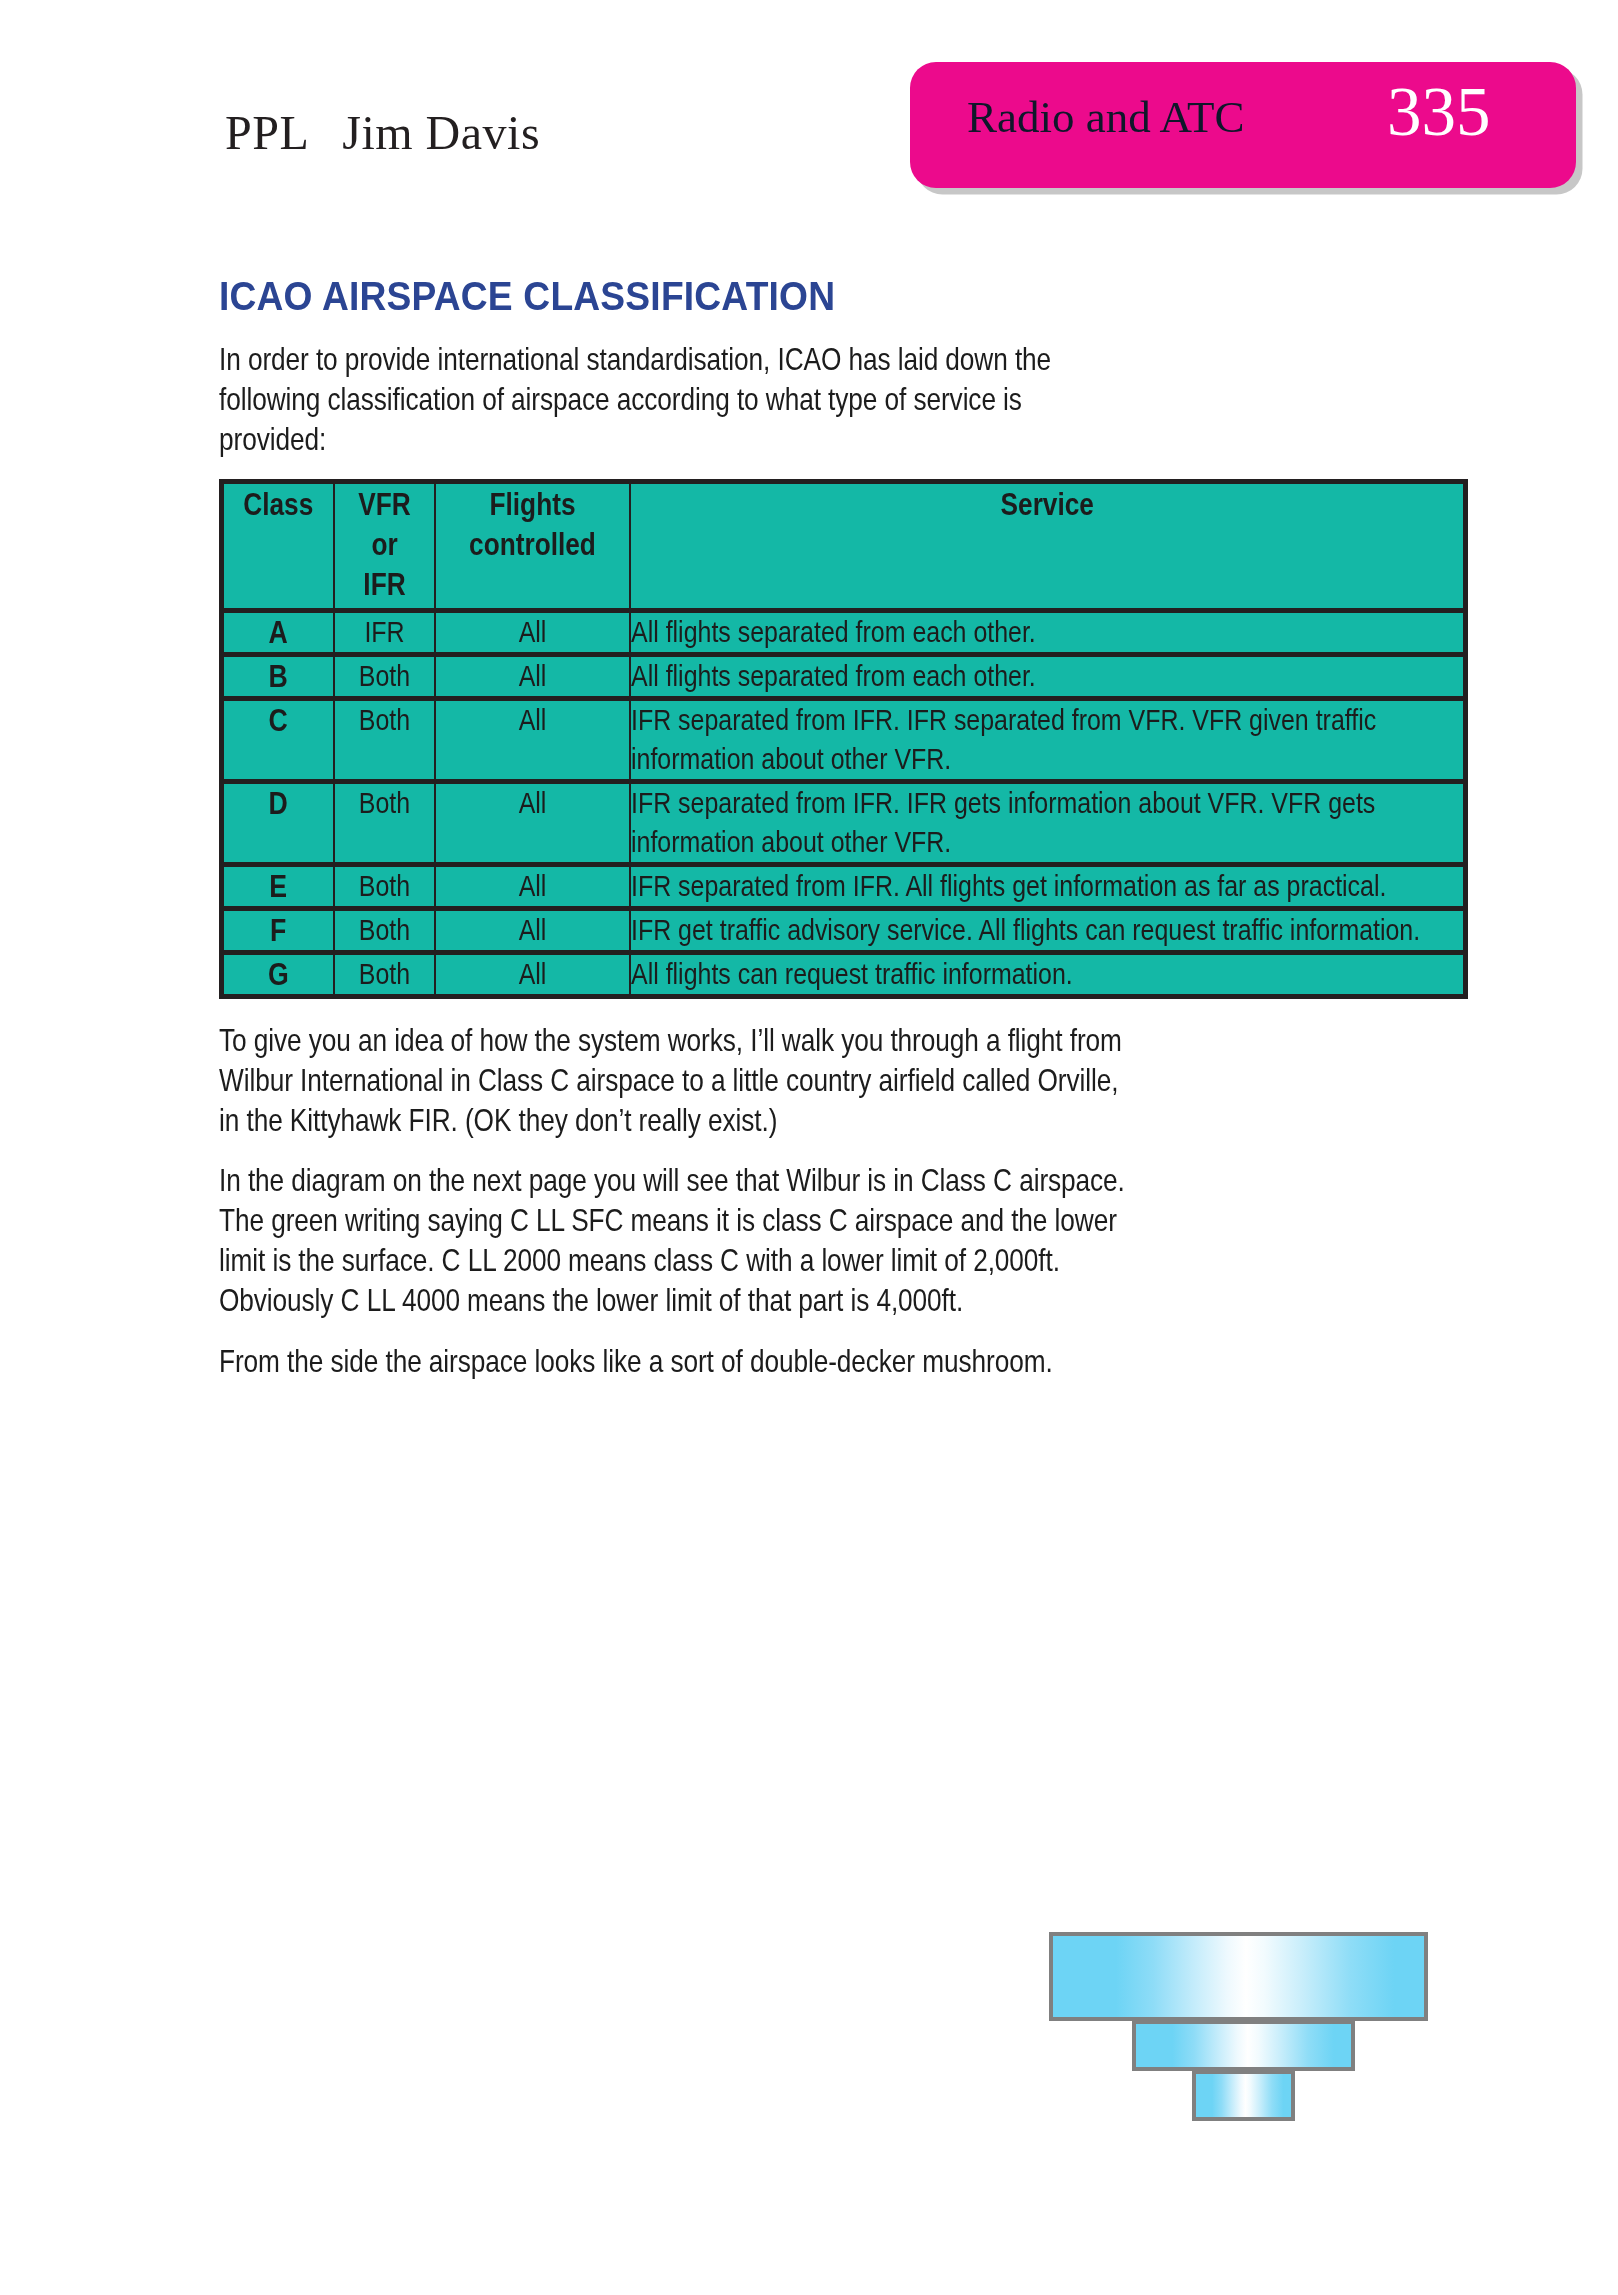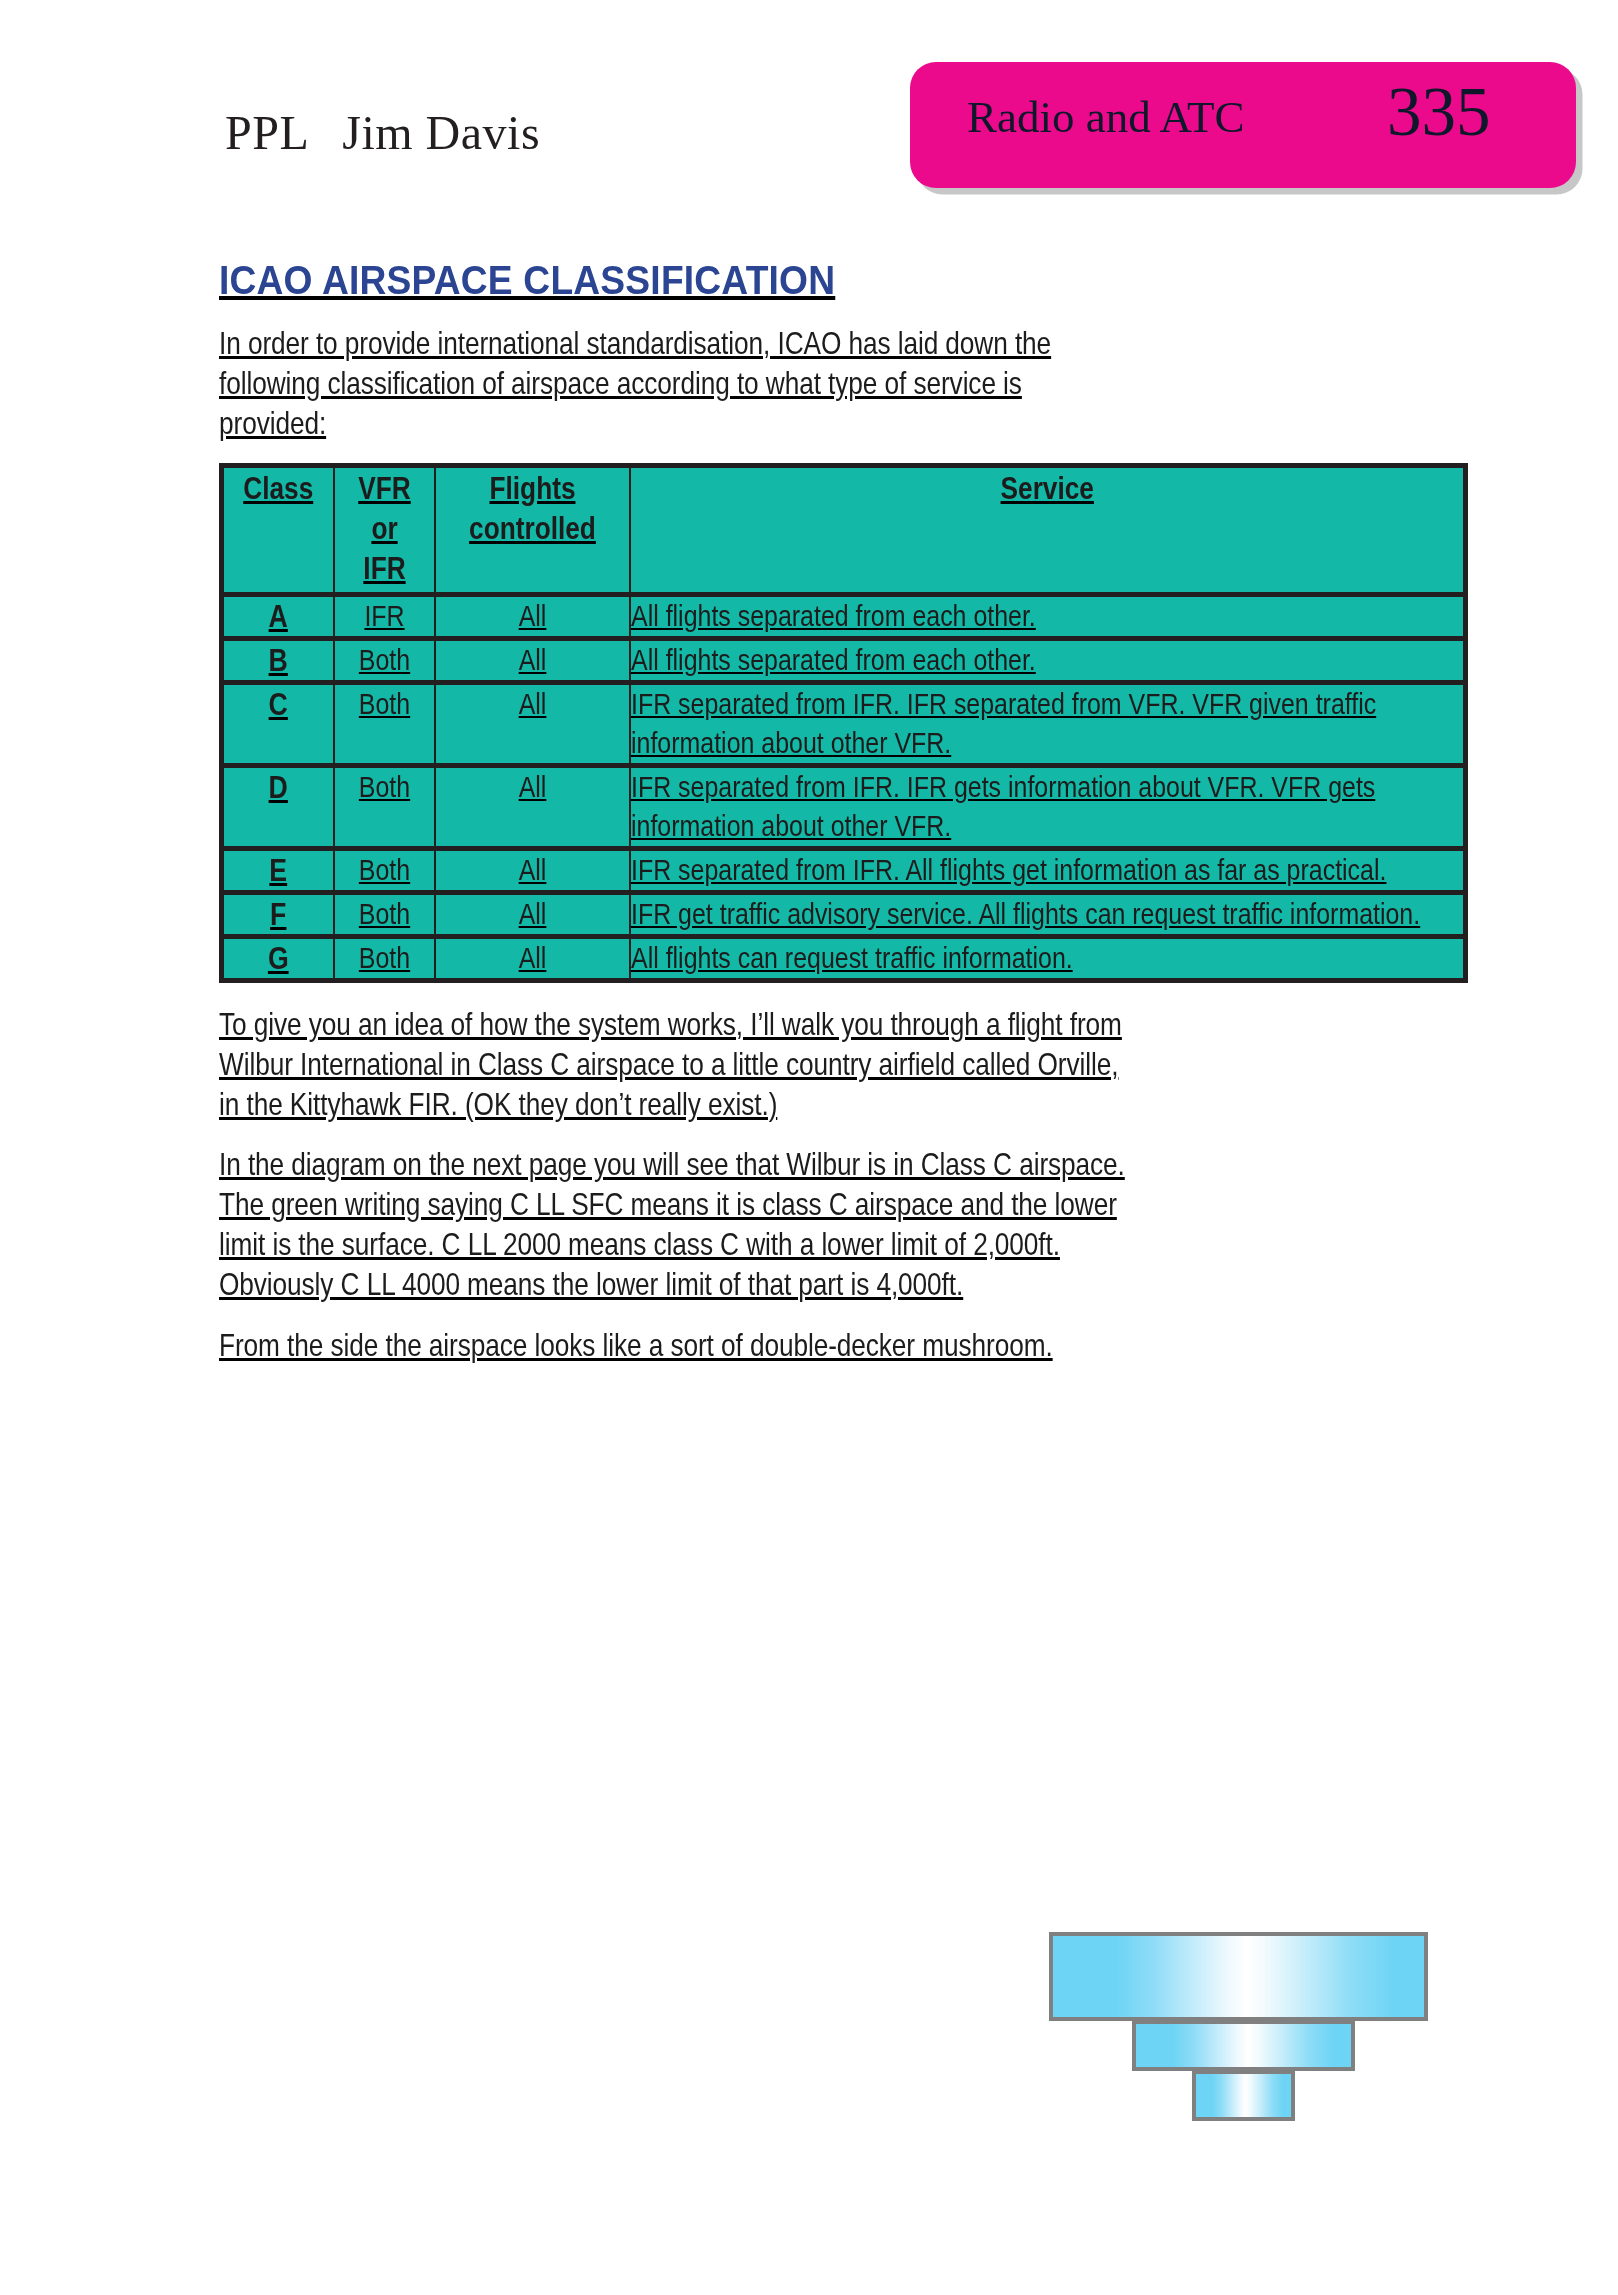--- a/index.html
+++ b/index.html
@@ -60,31 +60,30 @@
     font-size: 45px;
     color: #0f172a;
     white-space: nowrap;
   }
   #banner-page-number {
     position: absolute;
     left: 477px;
     top: 11px;
     font-family: "Liberation Serif", serif;
     font-size: 69px;
-    color: #0f172a;
+    color: #ffffff;
     white-space: nowrap;
   }
 
   
   #content {
     position: absolute;
     left: 219px;
-    top: 259px;
+    top: 275px;
     width: 1245px;
-    text-decoration: underline;
   }
 
   #section-heading {
     font-family: "Liberation Sans Narrow", "Liberation Sans", sans-serif;
     font-weight: bold;
     font-size: 40px;
     line-height: 43px;
     color: #2b4593;
     letter-spacing: 0.2px;
     transform: scaleX(0.93);

